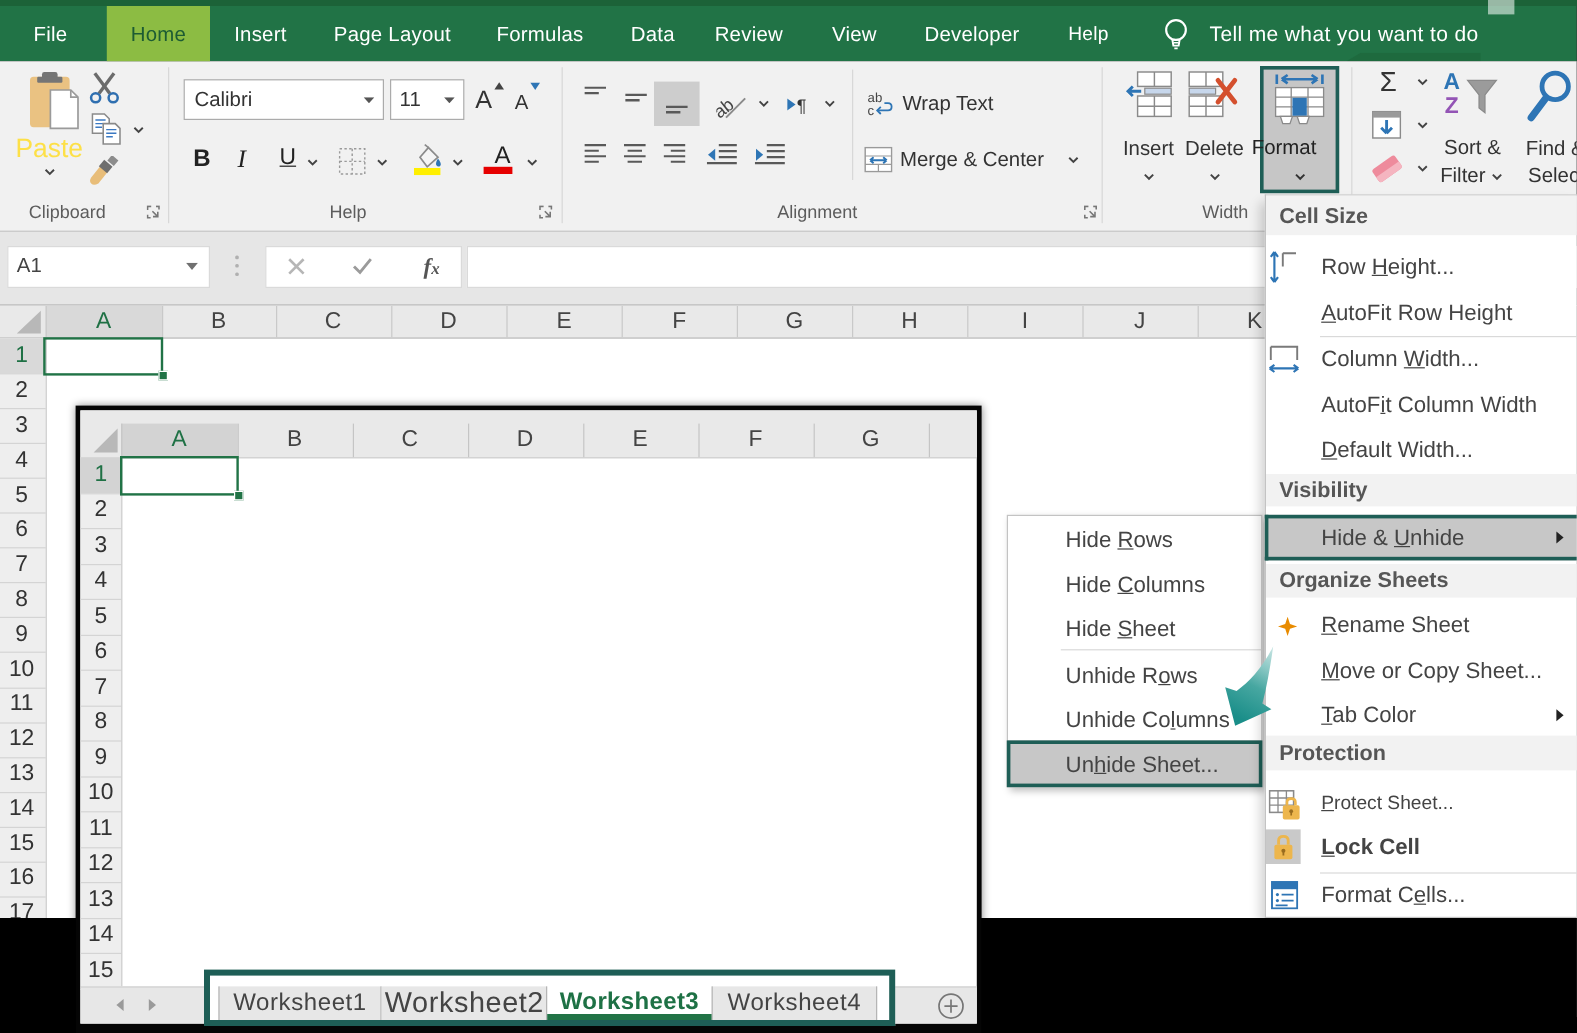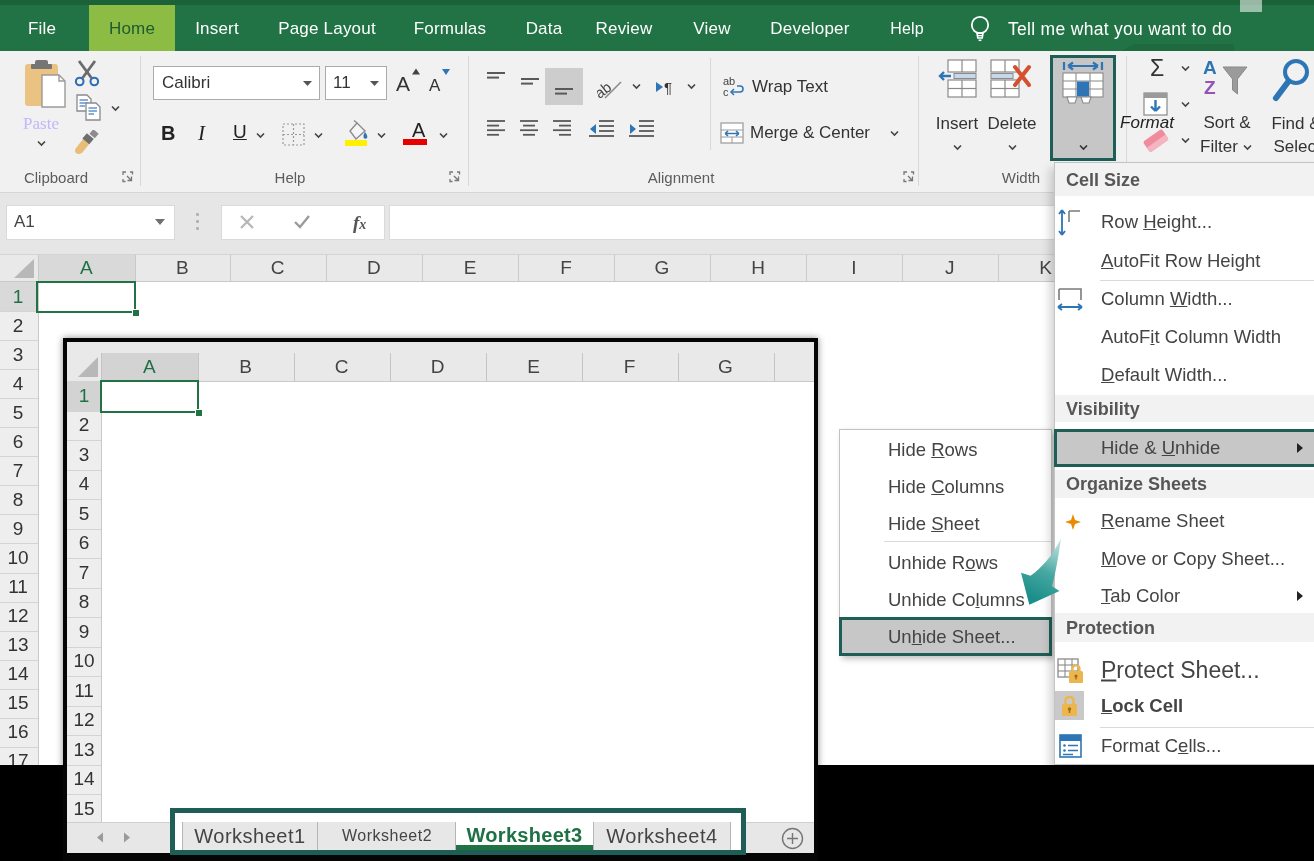--- a/index.html
+++ b/index.html
@@ -52,21 +52,21 @@
     <path d="M1 4 L1 1 L4 1 M8 1 L10.5 1 L10.5 3.5 M1 8 L1 10.5 L3.5 10.5" stroke="#777" stroke-width="1.3" fill="none"></path>
     <path d="M5 5 L9.5 9.5 M9.5 5.5 L9.5 9.5 L5.5 9.5" stroke="#777" stroke-width="1.3" fill="none"></path>
   </svg>
 <svg class="abs" style="left:22px;top:58px" width="46" height="52" viewBox="0 0 46 52">
 <rect x="3" y="6" width="33" height="42" rx="3" fill="#eac282"></rect>
 <rect x="13" y="2" width="13" height="8" rx="2" fill="#757575"></rect>
 <rect x="9" y="6" width="21" height="5" rx="1" fill="#757575"></rect>
 <path d="M20 17 L37 17 L43 23 L43 49 L20 49 Z" fill="#fff" stroke="#9a9a9a" stroke-width="1.4"></path>
 <path d="M37 17 L37 23 L43 23" fill="none" stroke="#9a9a9a" stroke-width="1.4"></path>
 </svg>
-<div style="position:absolute;left:41px;top:124px;transform:translate(-50%,-50%);font-size:17px;color:#c4b5fd;font-weight:400;white-space:nowrap;font-family:Liberation Serif, serif;">Paste</div>
+<div style="position:absolute;left:41px;top:124px;transform:translate(-50%,-50%);font-size:22px;color:#fde047;font-weight:400;white-space:nowrap;">Paste</div>
 <svg style="position:absolute;left:36.5px;top:140px" width="9" height="7">
     <path d="M1 1.5 L4.5 5 L8 1.5" stroke="#444" stroke-width="1.6" fill="none"></path>
   </svg>
 <svg class="abs" style="left:74px;top:60px" width="26" height="27" viewBox="0 0 26 27">
 <line x1="5" y1="1" x2="17.5" y2="18" stroke="#6b6b6b" stroke-width="2.8"></line>
 <line x1="21" y1="1" x2="8.5" y2="18" stroke="#6b6b6b" stroke-width="2.8"></line>
 <circle cx="5.7" cy="21.5" r="3.8" fill="none" stroke="#2f6fb0" stroke-width="2.1"></circle>
 <circle cx="20.3" cy="21.5" r="3.8" fill="none" stroke="#2f6fb0" stroke-width="2.1"></circle>
 </svg>
 <svg class="abs" style="left:76px;top:94px" width="26" height="27" viewBox="0 0 26 27">
@@ -256,21 +256,21 @@
 <g fill="#fff" stroke="#8a8a8a" stroke-width="1.1">
 <rect x="2" y="13" width="40" height="24"></rect>
 </g>
 <line x1="2" y1="21" x2="42" y2="21" stroke="#8a8a8a" stroke-width="1.1"></line>
 <line x1="2" y1="29" x2="42" y2="29" stroke="#8a8a8a" stroke-width="1.1"></line>
 <line x1="15" y1="13" x2="15" y2="37" stroke="#8a8a8a" stroke-width="1.1"></line>
 <line x1="29" y1="13" x2="29" y2="37" stroke="#8a8a8a" stroke-width="1.1"></line>
 <rect x="16" y="21.5" width="12" height="15" fill="#2e75b5"></rect>
 <path d="M6 37 L16 37 L14 43 L8 43 Z M20 37 L30 37 L28 43 L22 43 Z" fill="#fff" stroke="#8a8a8a" stroke-width="1.1"></path>
 </svg>
-<div style="position:absolute;left:1147px;top:123px;transform:translate(-50%,-50%);font-size:17px;color:#222;font-weight:400;white-space:nowrap;font-style:italic;">Format</div>
+<div style="position:absolute;left:1070px;top:123px;transform:translate(-50%,-50%);font-size:17px;color:#222;font-weight:400;white-space:nowrap;">Format</div>
 <svg style="position:absolute;left:1078.5px;top:144px" width="9" height="7">
     <path d="M1 1.5 L4.5 5 L8 1.5" stroke="#333" stroke-width="1.6" fill="none"></path>
   </svg>
 <div style="position:absolute;left:1157px;top:68px;transform:translate(-50%,-50%);font-size:23px;color:#333;font-weight:400;white-space:nowrap;">Σ</div>
 <svg style="position:absolute;left:1180.5px;top:65px" width="9" height="7">
     <path d="M1 1.5 L4.5 5 L8 1.5" stroke="#444" stroke-width="1.6" fill="none"></path>
   </svg>
 <svg class="abs" style="left:1143px;top:92px" width="25" height="24" viewBox="0 0 25 24">
 <rect x="1" y="1" width="23" height="22" fill="#fff" stroke="#8a8a8a" stroke-width="1.2"></rect>
 <rect x="1" y="1" width="23" height="5" fill="#9a9a9a"></rect>
@@ -452,21 +452,21 @@
   </svg>
 <svg class="abs" style="left:121px;top:831px" width="12" height="13">
     <path d="M3 1.5 L9 6.5 L3 11.5 Z" fill="#9a9a9a"></path>
   </svg>
 <div class="abs" style="left:170px;top:808px;width:576px;height:47px;background:#fff;border:5px solid #1e5e56"></div>
 <div class="abs" style="left:182px;top:822px;width:136px;height:28px;background:#e7e7e7;border-left:1px solid #b5b5b5;border-right:1px solid #b5b5b5"></div>
 <div class="abs" style="left:318px;top:822px;width:138px;height:28px;background:#e7e7e7;border-right:1px solid #b5b5b5"></div>
 <div class="abs" style="left:593px;top:822px;width:138px;height:28px;background:#e7e7e7;border-left:1px solid #b5b5b5;border-right:1px solid #b5b5b5"></div>
 <div class="abs" style="left:456px;top:845px;width:137px;height:5px;background:#217346"></div>
 <div style="position:absolute;left:250px;top:836px;transform:translate(-50%,-50%);font-size:20px;color:#444;font-weight:400;white-space:nowrap;letter-spacing:0.5px;">Worksheet1</div>
-<div style="position:absolute;left:387px;top:836px;transform:translate(-50%,-50%);font-size:16px;color:#444;font-weight:400;white-space:nowrap;letter-spacing:0.5px;">Worksheet2</div>
+<div style="position:absolute;left:387px;top:836px;transform:translate(-50%,-50%);font-size:24px;color:#444;font-weight:400;white-space:nowrap;letter-spacing:0.5px;">Worksheet2</div>
 <div style="position:absolute;left:524.5px;top:835px;transform:translate(-50%,-50%);font-size:20px;color:#1e7145;font-weight:700;white-space:nowrap;letter-spacing:0.3px;">Worksheet3</div>
 <div style="position:absolute;left:662px;top:836px;transform:translate(-50%,-50%);font-size:20px;color:#444;font-weight:400;white-space:nowrap;letter-spacing:0.5px;">Worksheet4</div>
 <svg class="abs" style="left:781px;top:827px" width="23" height="23">
     <circle cx="11.5" cy="11.5" r="10" fill="none" stroke="#767676" stroke-width="1.4"></circle>
     <path d="M11.5 6 L11.5 17 M6 11.5 L17 11.5" stroke="#767676" stroke-width="1.4"></path>
   </svg>
 <div class="abs" style="left:0;top:765px;width:63px;height:96px;background:#000"></div>
 <div class="abs" style="left:818px;top:765px;width:496px;height:96px;background:#000"></div>
 <div class="abs" style="left:839px;top:429px;width:213px;height:227px;background:#fff;border:1px solid #c3c3c3;box-shadow:3px 3px 6px rgba(0,0,0,0.25)"></div>
 <div style="position:absolute;left:888px;top:449.5px;transform:translateY(-50%);font-size:18.5px;color:#444;font-weight:400;white-space:nowrap;">Hide <u>R</u>ows</div>
@@ -496,21 +496,21 @@
 <div class="abs" style="left:1055px;top:470px;width:259px;height:28px;background:#f2f2f2"></div>
 <div style="position:absolute;left:1066px;top:484px;transform:translateY(-50%);font-size:18px;color:#565656;font-weight:700;white-space:nowrap;">Organize Sheets</div>
 <div style="position:absolute;left:1101px;top:521px;transform:translateY(-50%);font-size:18.5px;color:#444;font-weight:400;white-space:nowrap;"><u>R</u>ename Sheet</div>
 <div style="position:absolute;left:1101px;top:559px;transform:translateY(-50%);font-size:18.5px;color:#444;font-weight:400;white-space:nowrap;"><u>M</u>ove or Copy Sheet...</div>
 <div style="position:absolute;left:1101px;top:596px;transform:translateY(-50%);font-size:18.5px;color:#444;font-weight:400;white-space:nowrap;"><u>T</u>ab Color</div>
 <svg style="position:absolute;left:1296px;top:589.5px" width="8" height="12">
     <path d="M1 1 L7 6 L1 11 Z" fill="#222"></path>
   </svg>
 <div class="abs" style="left:1055px;top:613px;width:259px;height:29px;background:#f2f2f2"></div>
 <div style="position:absolute;left:1066px;top:627.5px;transform:translateY(-50%);font-size:18px;color:#565656;font-weight:700;white-space:nowrap;">Protection</div>
-<div style="position:absolute;left:1101px;top:670px;transform:translateY(-50%);font-size:23px;color:#444;font-weight:400;white-space:nowrap;"><u>P</u>rotect Sheet...</div>
+<div style="position:absolute;left:1101px;top:670px;transform:translateY(-50%);font-size:16px;color:#444;font-weight:400;white-space:nowrap;"><u>P</u>rotect Sheet...</div>
 <div style="position:absolute;left:1101px;top:706px;transform:translateY(-50%);font-size:18.5px;color:#444;font-weight:700;white-space:nowrap;"><u>L</u>ock Cell</div>
 <div class="abs" style="left:1100px;top:726.5px;width:214px;height:1px;background:#d9d9d9"></div>
 <div style="position:absolute;left:1101px;top:746px;transform:translateY(-50%);font-size:18.5px;color:#444;font-weight:400;white-space:nowrap;">Format C<u>e</u>lls...</div>
 <svg class="abs" style="left:1057px;top:209px" width="26" height="27" viewBox="0 0 26 27">
 <path d="M5 1 L5 26 M5 1 L2 5 M5 1 L8 5 M5 26 L2 22 M5 26 L8 22" stroke="#2e75b5" stroke-width="1.8" fill="none"></path>
 <path d="M12 2 L23 2 M12 2 L12 13" stroke="#7a7a7a" stroke-width="1.6" fill="none"></path>
 <path d="M12 18 L12 25 L23 25" stroke="#7a7a7a" stroke-width="1.6" fill="none" opacity="0"></path>
 </svg>
 <svg class="abs" style="left:1057px;top:287px" width="27" height="26" viewBox="0 0 27 26">
 <path d="M2 2 L2 13 M2 2 L24 2 L24 13" stroke="#7a7a7a" stroke-width="1.6" fill="none"></path>

